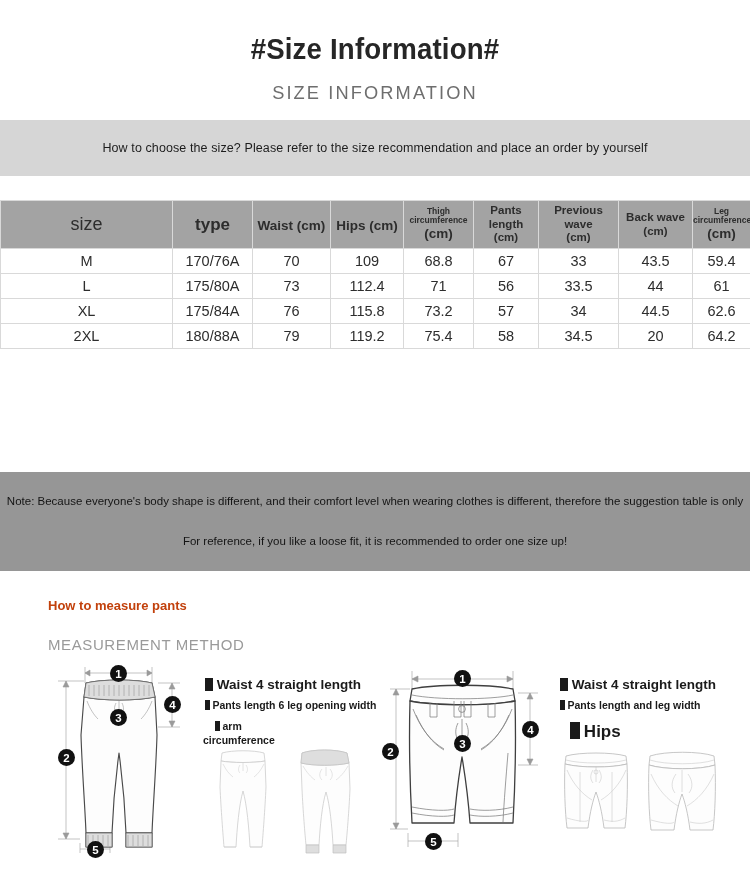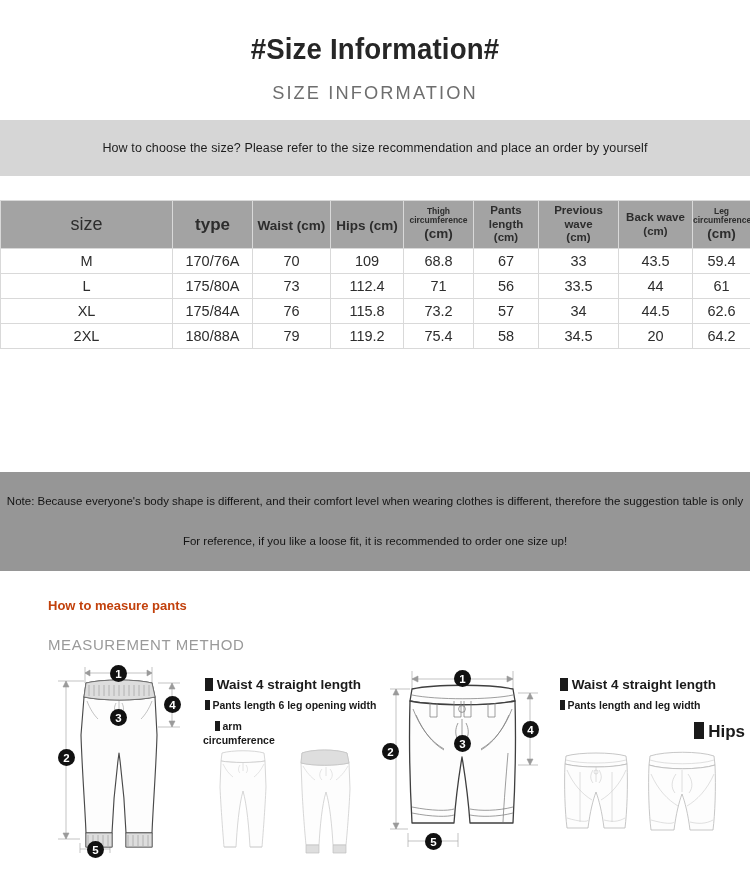--- a/index.html
+++ b/index.html
@@ -55,21 +55,21 @@
   
   .ms{position:absolute;left:0;top:595px;width:750px;height:295px;}
   .ms-h1{position:absolute;left:48px;top:3px;font-size:13px;font-weight:bold;color:#c2410c;}
   .ms-h2{position:absolute;left:48px;top:25px;font-size:15px;color:#9a9a9a;letter-spacing:.6px;margin-top:16px;}
 
   .diagram{position:absolute;}
   .legend{position:absolute;font-size:11px;color:#1a1a1a;line-height:1.32;}
   .legend .ln{display:block;white-space:nowrap;}
   .lg-big{font-size:13.5px;font-weight:bold;}
   .lg-mid{font-size:10.5px;font-weight:bold;}
-  .lg-hips{font-size:17px;font-weight:bold;text-align:right;}
+  .lg-hips{font-size:17px;font-weight:bold;}
   .tofu{
     display:inline-block;width:.62em;height:1.02em;vertical-align:-2px;
     background:#1a1a1a;margin-right:2px;
   }
   .tofu.sm{width:.52em;height:.9em;vertical-align:-1px;}
   .tofu.lg{width:.58em;height:1em;vertical-align:-2px;margin-right:4px;}
 
   .callout{
     position:absolute;width:17px;height:17px;border-radius:50%;
     background:#111;color:#fff;font-size:11.5px;font-weight:bold;

